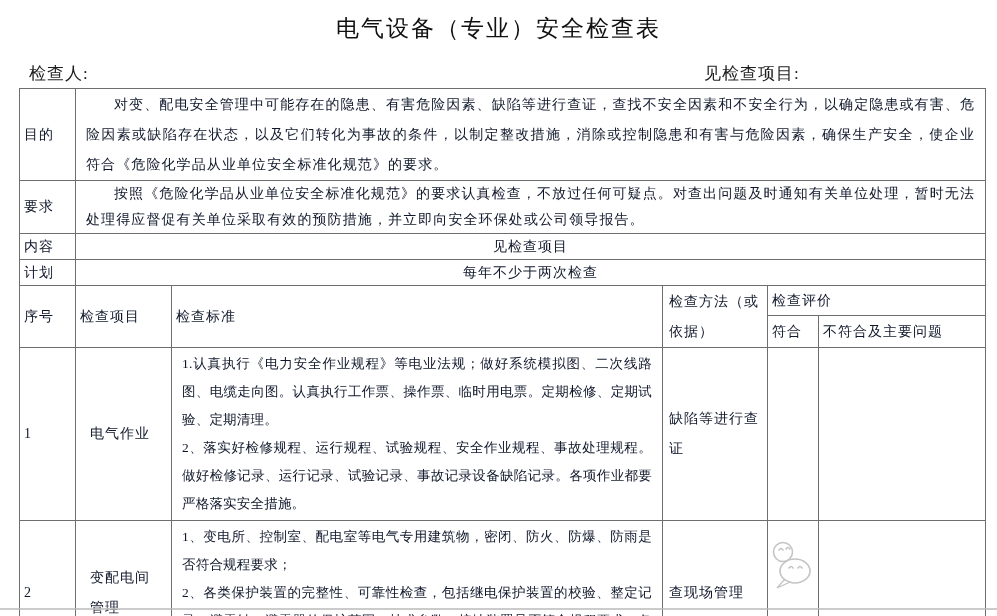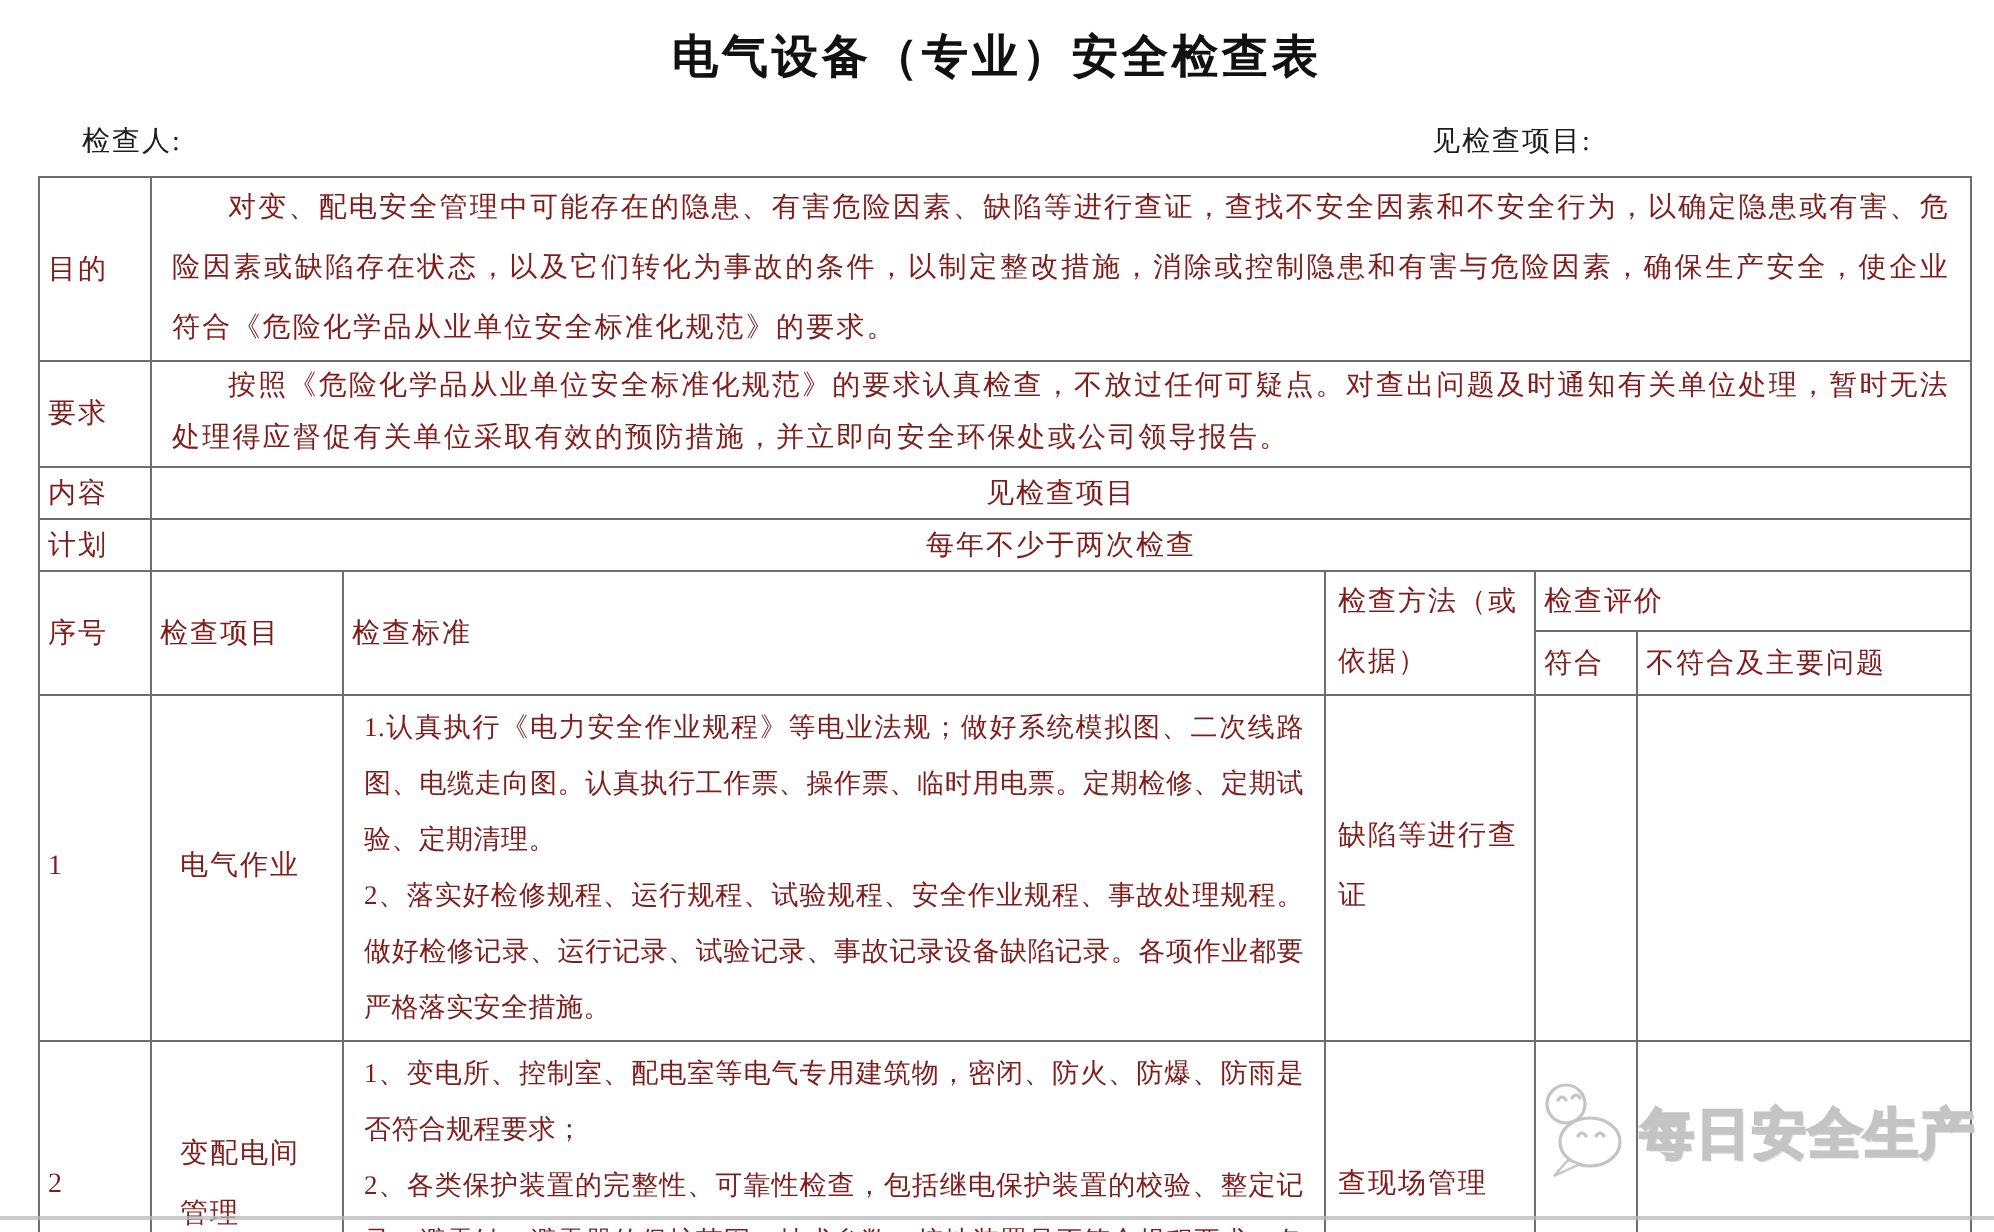--- a/index.html
+++ b/index.html
@@ -10,47 +10,47 @@
     overflow:hidden;
     font-family:"Liberation Serif","DejaVu Serif",serif;
     color:#1d1d1d;
   }
   
   #doc-title{
     margin:0;
     padding-top:13px;
     text-align:center;
     font-size:23px;
-    font-weight:bold;
+    font-weight:normal;
     letter-spacing:2px;
     color:#111;
   }
   
   #info-line{
     position:absolute;
-    left:16px;top:62px;width:911px;height:22px;
-    font-size:14px;
+    left:4px;top:62px;width:911px;height:22px;
+    font-size:17px;
     letter-spacing:1px;
   }
   #info-line .inspector{position:absolute;left:25px;}
   #info-line .inspected{position:absolute;left:250px;}
   #info-line .time{position:absolute;left:700px;}
   
   table#inspection-table{
     position:absolute;
     left:19px;top:88px;
     width:966px;
     border-collapse:collapse;
     table-layout:fixed;
     font-size:14px;
   }
   #inspection-table td{
     border:1px solid #6e6e6e;
     vertical-align:middle;
-    color:#7f1d1d;
+    color:#0f172a;
     overflow:hidden;
   }
   td.lbl{
     text-align:left;
     letter-spacing:1px;
     padding:0 4px;
   }
   td.item-cell{padding:0 14px;line-height:30px;}
   td.method-cell{padding:0 6px;line-height:30px;}
   td.meta-text{
@@ -196,18 +196,17 @@
           <path d="M16 41 L9 49 L22 43 Z" stroke-width="1.2"></path>
         </g>
         <g stroke="#c4c4c4" stroke-width="1.6" fill="none" stroke-linecap="round">
           <path d="M11 11 q2 -3 4 0"></path>
           <path d="M18 10 q2 -3 4 0"></path>
           <path d="M21 29 q2 -3 4 0"></path>
           <path d="M30 29 q2 -3 4 0"></path>
         </g>
       </svg>
     </span>
-    <span class="wm-text">每日安全生产</span>
   </div>
 
   <div id="bottom-edge"></div>
 
 </div>
 
 </body></html>

